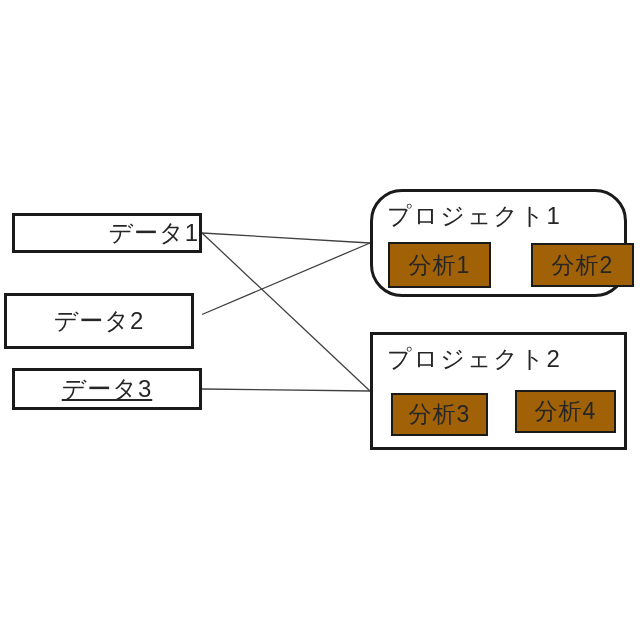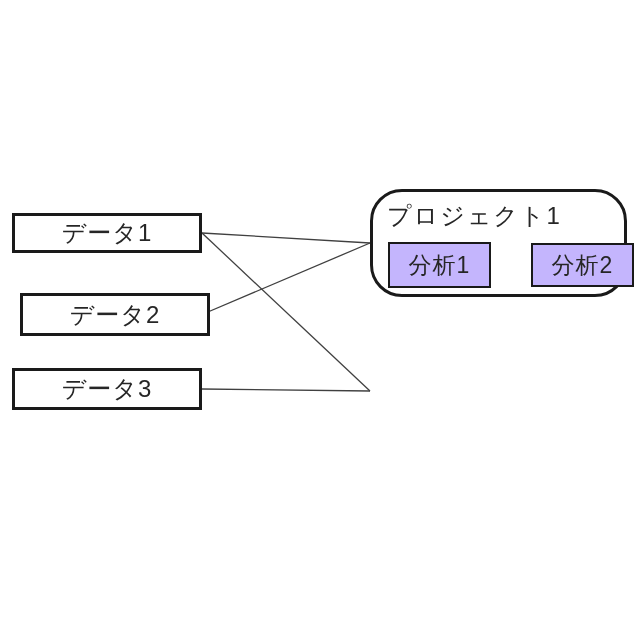--- a/index.html
+++ b/index.html
@@ -35,21 +35,21 @@
   .project-label {
     font-size: 24px;
     font-weight: 500;
     letter-spacing: 2px;
     padding: 8px 0 0 14px;
     white-space: nowrap;
   }
   .analysis {
     position: absolute;
     box-sizing: border-box;
-    background: #c4b5fd;
+    background: #a16207;
     border: 2.5px solid var(--border-color, #1a1a1a);
     display: flex;
     align-items: center;
     justify-content: center;
     font-size: 23px;
     font-weight: 500;
     letter-spacing: 1px;
   }
 </style>
 </head>
@@ -57,36 +57,45 @@
 
 <div class="canvas">
 
   <svg class="edges-layer" id="edges-svg">
       <line x1="202" y1="233" x2="370" y2="243" stroke="#404040" stroke-width="1.3"></line>
       <line x1="202" y1="314.5" x2="370" y2="243" stroke="#404040" stroke-width="1.3"></line>
       <line x1="202" y1="233" x2="370" y2="391" stroke="#404040" stroke-width="1.3"></line>
       <line x1="202" y1="389" x2="370" y2="391" stroke="#404040" stroke-width="1.3"></line>
     </svg>
 
-  <div class="box databox" id="node-data1" style="left:12px; top:213px; width:190px; height:40px;">
+  <div class="box databox" id="node-data1" style="left:12px; top:213px; width:190px; height:40px;justify-content:flex-end;">
     <span>データ1</span>
   </div>
 
-  <div class="box databox" id="node-data2" style="left:20px; top:293px; width:190px; height:43px;">
+  <div class="box databox" id="node-data2" style="left:4px; top:293px; width:190px; height:56px;">
     <span>データ2</span>
   </div>
 
-  <div class="box databox" id="node-data3" style="left:12px; top:368px; width:190px; height:42px;">
+  <div class="box databox" id="node-data3" style="left:12px; top:368px; width:190px; height:42px;text-decoration:underline;">
     <span>データ3</span>
   </div>
 
   <div class="box" id="node-project1" style="left:370px; top:189px; width:257px; height:108px;border-radius:32px;">
     <div class="project-label">プロジェクト1</div>
     <div class="analysis" style="left:15px; top:50px; width:103px; height:46px;">
       <span>分析1</span>
     </div>
     <div class="analysis" style="left:158px; top:51px; width:103px; height:44px;">
       <span>分析2</span>
     </div>
   </div>
 
+  <div class="box" id="node-project2" style="left:370px; top:332px; width:257px; height:118px;">
+    <div class="project-label">プロジェクト2</div>
+    <div class="analysis" style="left:18px; top:58px; width:97px; height:43px;">
+      <span>分析3</span>
+    </div>
+    <div class="analysis" style="left:142px; top:55px; width:101px; height:43px;">
+      <span>分析4</span>
+    </div>
+  </div>
 
 </div>
 
 </body></html>

